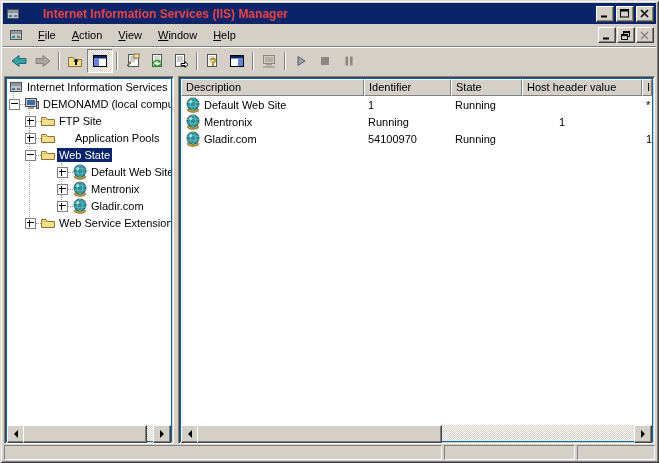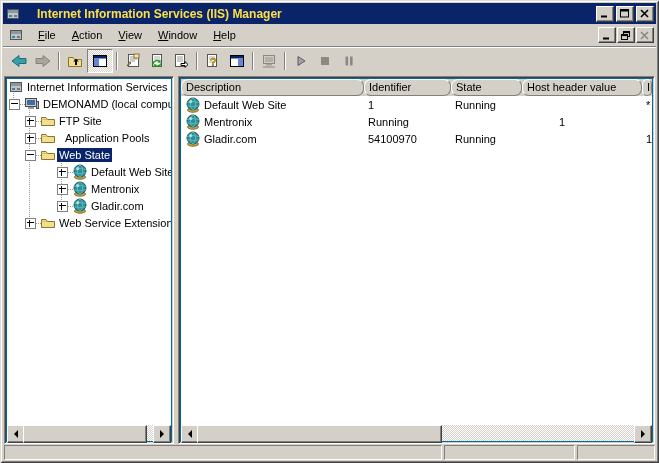--- a/index.html
+++ b/index.html
@@ -6,21 +6,21 @@
   .window{
     position:relative;width:659px;height:463px;background:#D4D0C8;
     font-family:"Liberation Sans",sans-serif;font-size:11px;color:#000;
     box-shadow:inset 1px 1px 0 #DFDBD3,inset -1px -1px 0 #404040,
                inset 2px 2px 0 #ffffff,inset -2px -2px 0 #808080;
     overflow:hidden;
   }
   
   .titlebar{position:absolute;left:3px;top:3px;right:3px;height:21px;background:#0A246A;
     display:flex;align-items:center;padding:0 2px;}
-  .titlebar .title{color:#fde047;font-weight:bold;font-size:12px;margin-left:16px;flex:1;
+  .titlebar .title{color:#ef4444;font-weight:bold;font-size:12px;margin-left:22px;flex:1;
     white-space:nowrap;overflow:hidden;}
   .cap-btn{width:16px;height:14px;margin-left:2px;background:#D4D0C8;
     border-top:1px solid #fff;border-left:1px solid #fff;
     border-right:1px solid #404040;border-bottom:1px solid #404040;
     box-shadow:inset -1px -1px 0 #808080;
     display:flex;align-items:center;justify-content:center;}
   
   .menubar{position:absolute;left:3px;top:24px;right:3px;height:22px;display:flex;
     align-items:center;border-bottom:1px solid #808080;box-shadow:0 1px 0 #ffffff;}
   .menu-icon{margin:0 6px 0 5px;display:flex;}
@@ -55,21 +55,21 @@
   .expand-box .v{position:absolute;top:1px;bottom:1px;left:3px;width:1px;background:#000;}
   .tree-icon{position:absolute;width:16px;height:16px;top:0px;}
   .tree-label{position:absolute;top:1px;white-space:nowrap;padding:1px 2px;}
   .tree-label.selected{background:#0A246A;color:#fff;}
   .dotline{position:absolute;border-left:1px dotted #9C9A94;width:0;}
   .dotstub{position:absolute;border-top:1px dotted #9C9A94;height:0;}
   
   .hdr-row{position:absolute;left:2px;top:2px;right:2px;height:17px;display:flex;background:#D4D0C8;}
   .hdr-cell{height:17px;background:#D4D0C8;border-top:1px solid #fff;border-left:1px solid #fff;
     border-right:1px solid #808080;border-bottom:1px solid #808080;
-    padding:1px 0 0 4px;box-sizing:border-box;white-space:nowrap;overflow:hidden;border-radius:7px;}
+    padding:1px 0 0 4px;box-sizing:border-box;white-space:nowrap;overflow:hidden;}
   .list-rows{position:absolute;left:2px;top:19px;right:2px;bottom:18px;overflow:hidden;background:#fff;}
   .list-row{height:17px;display:flex;align-items:center;}
   .cell{height:17px;display:flex;align-items:center;padding-left:4px;box-sizing:border-box;
     white-space:nowrap;overflow:hidden;flex:none;}
   .cell .gicon{margin-right:3px;flex:none;display:flex;}
   
   .hscroll{position:absolute;left:2px;right:2px;bottom:2px;height:16px;
     background-color:#fff;
     background-image:linear-gradient(45deg,#d4d0c8 25%,transparent 25%,transparent 75%,#d4d0c8 75%),
                      linear-gradient(45deg,#d4d0c8 25%,transparent 25%,transparent 75%,#d4d0c8 75%);
@@ -352,21 +352,21 @@
           <div class="expand-box" style="left: 18px; top: 3px;">
             <span class="h"></span>
             <span class="v"></span>
           </div>
           <span class="tree-icon" style="display: flex; left: 33px;">
             <svg width="16" height="16">
               <path d="M1.5 12.5 L1.5 4.5 L6 4.5 L7.5 6.5 L14.5 6.5 L14.5 12.5 Z" fill="#F4DE8C" stroke="#8A7430"></path>
               <path d="M1.5 6.5 L7 6.5" stroke="#D8BE5E"></path>
             </svg>
           </span>
-          <span class="tree-label" style="left: 56px;">Application Pools</span>
+          <span class="tree-label" style="left: 66px;">Application Pools</span>
         </div>
         <div class="tree-row" style="top: 68px;">
           <div class="dotstub" style="left: 22px; top: 8px; width: 14px;"></div>
           <div class="expand-box" style="left: 18px; top: 3px;">
             <span class="h"></span>
           </div>
           <span class="tree-icon" style="display: flex; left: 33px;">
             <svg width="16" height="16">
               <path d="M1.5 12.5 L1.5 4.5 L6 4.5 L7.5 6.5 L14.5 6.5 L14.5 12.5 Z" fill="#F4DE8C" stroke="#8A7430"></path>
               <path d="M1.5 6.5 L7 6.5" stroke="#D8BE5E"></path>

